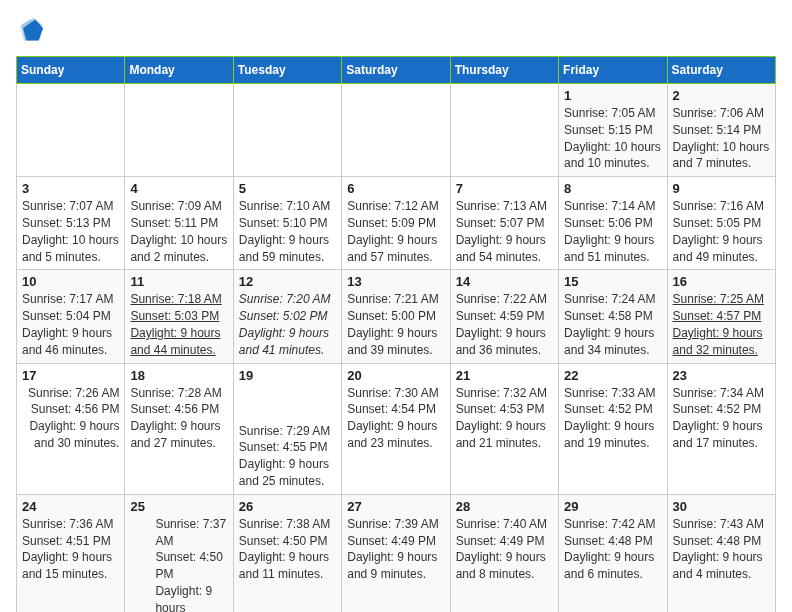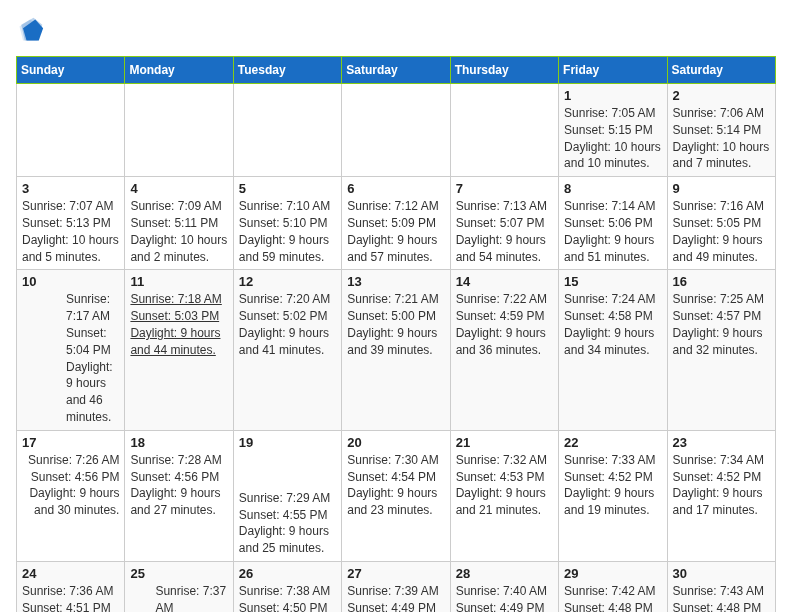--- a/index.html
+++ b/index.html
@@ -188,35 +188,35 @@
           <span class="day-number">9</span>
           <div class="day-info" style="white-space: pre-line;">Sunrise: 7:16 AM
 Sunset: 5:05 PM
 Daylight: 9 hours
 and 49 minutes.</div>
         </td>
       </tr>
       <tr>
         <td>
           <span class="day-number">10</span>
-          <div class="day-info" style="white-space: pre-line; margin-left: 44px;">Sunrise: 7:17 AM
+          <div class="day-info" style="white-space: pre-line;">Sunrise: 7:17 AM
 Sunset: 5:04 PM
 Daylight: 9 hours
 and 46 minutes.</div>
         </td>
         <td>
           <span class="day-number">11</span>
           <div class="day-info" style="white-space: pre-line; text-decoration: underline;">Sunrise: 7:18 AM
 Sunset: 5:03 PM
 Daylight: 9 hours
 and 44 minutes.</div>
         </td>
         <td>
           <span class="day-number">12</span>
-          <div class="day-info" style="white-space: pre-line;">Sunrise: 7:20 AM
+          <div class="day-info" style="white-space: pre-line; font-style: italic;">Sunrise: 7:20 AM
 Sunset: 5:02 PM
 Daylight: 9 hours
 and 41 minutes.</div>
         </td>
         <td>
           <span class="day-number">13</span>
           <div class="day-info" style="white-space: pre-line;">Sunrise: 7:21 AM
 Sunset: 5:00 PM
 Daylight: 9 hours
 and 39 minutes.</div>
@@ -230,21 +230,21 @@
         </td>
         <td>
           <span class="day-number">15</span>
           <div class="day-info" style="white-space: pre-line;">Sunrise: 7:24 AM
 Sunset: 4:58 PM
 Daylight: 9 hours
 and 34 minutes.</div>
         </td>
         <td>
           <span class="day-number">16</span>
-          <div class="day-info" style="white-space: pre-line;">Sunrise: 7:25 AM
+          <div class="day-info" style="white-space: pre-line; text-decoration: underline;">Sunrise: 7:25 AM
 Sunset: 4:57 PM
 Daylight: 9 hours
 and 32 minutes.</div>
         </td>
       </tr>
       <tr>
         <td>
           <span class="day-number">17</span>
           <div class="day-info" style="white-space: pre-line; text-align: right;">Sunrise: 7:26 AM
 Sunset: 4:56 PM

